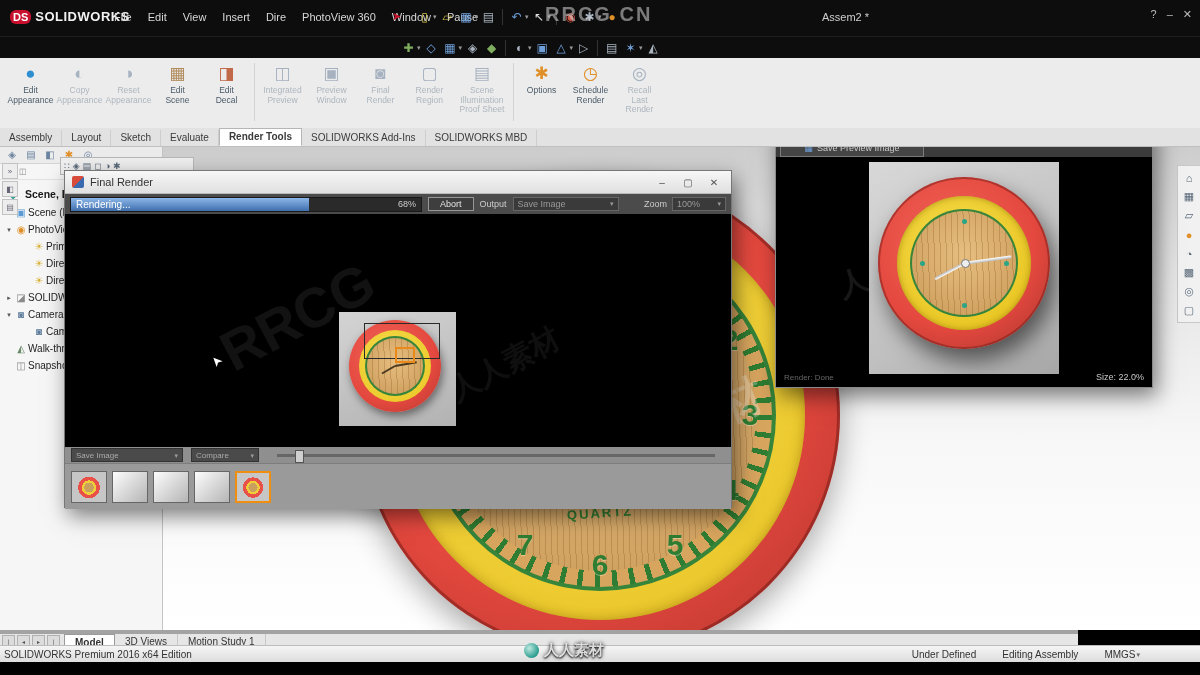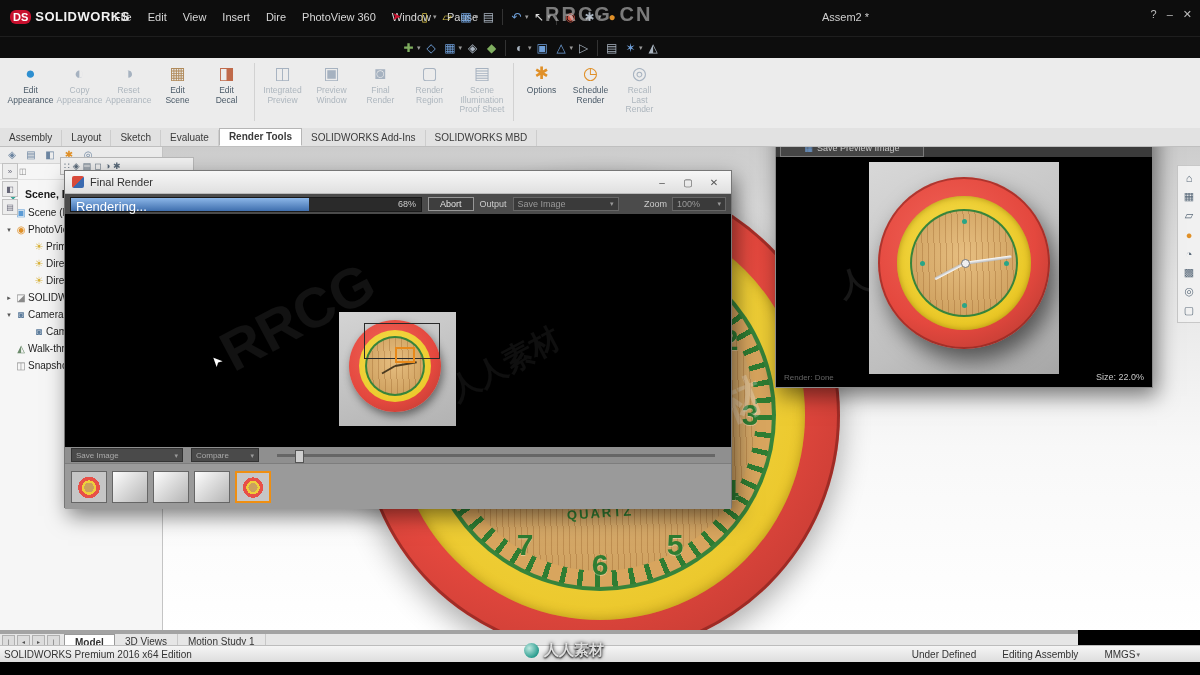--- a/index.html
+++ b/index.html
@@ -90,21 +90,21 @@
   
   #frwin{position:absolute;left:64px;top:170px;width:666px;height:336px;background:#000;border:1px solid #777;
          box-shadow:4px 8px 20px rgba(0,0,0,.5);z-index:10}
   .fr-title{height:22px;background:linear-gradient(#f7f7f7,#e0e0e0);display:flex;align-items:center;gap:6px;padding:0 7px;border-bottom:1px solid #bbb}
   .fr-appicon{width:12px;height:12px;background:linear-gradient(135deg,#d84a3a 50%,#3a6ab0 50%);border-radius:2px;flex:none}
   .fr-ttext{font-size:11px;color:#333;flex:1}
   .wbtn{width:20px;text-align:center;color:#555;font-size:10px}
   .fr-toolbar{height:20px;background:#4b4b4b;display:flex;align-items:center;gap:6px;padding:0 5px;font-size:9px;color:#ccc}
   .fr-progress{width:350px;height:13px;background:#2a2a2a;border:1px solid #191919;position:relative;flex:none}
   .fr-fill{height:100%;background:linear-gradient(#8cb6e8,#3f6fae)}
-  .fr-ptext{position:absolute;left:5px;top:1px;color:#fff;font-size:13px}
+  .fr-ptext{position:absolute;left:5px;top:1px;color:#fff;font-size:10px}
   .fr-pinfo{position:absolute;right:5px;top:1px;color:#ccc;font-size:9px}
   .fr-abort{background:#3e3e3e;border:1px solid #979797;color:#e3e3e3;font-size:9px;padding:1px 11px}
   .fr-select{background:#3a3a3a;border:1px solid #666;color:#9a9a9a;padding:1px 4px;display:flex;align-items:center;gap:4px;justify-content:space-between}
   .fr-zoomgrp{margin-left:auto;display:flex;align-items:center;gap:5px}
   .fr-canvas{height:233px;background:#000;position:relative;overflow:hidden}
   .fr-square{position:absolute;left:274px;top:98px;width:117px;height:114px;background:linear-gradient(160deg,#d4d4d4,#b2b2b2)}
   .mc-red{left:284px;top:106px;width:92px;height:92px;background:radial-gradient(circle at 42% 38%,#f2655a,#e4483e 60%,#b23830);box-shadow:2px 4px 8px rgba(0,0,0,.45)}
   .mc-yellow{left:294px;top:116px;width:72px;height:72px;background:radial-gradient(circle at 45% 40%,#f6de52,#e8c41f)}
   .mc-green{left:300px;top:122px;width:60px;height:60px;background:#37843b}
   .mc-wood{left:302px;top:124px;width:56px;height:56px}

